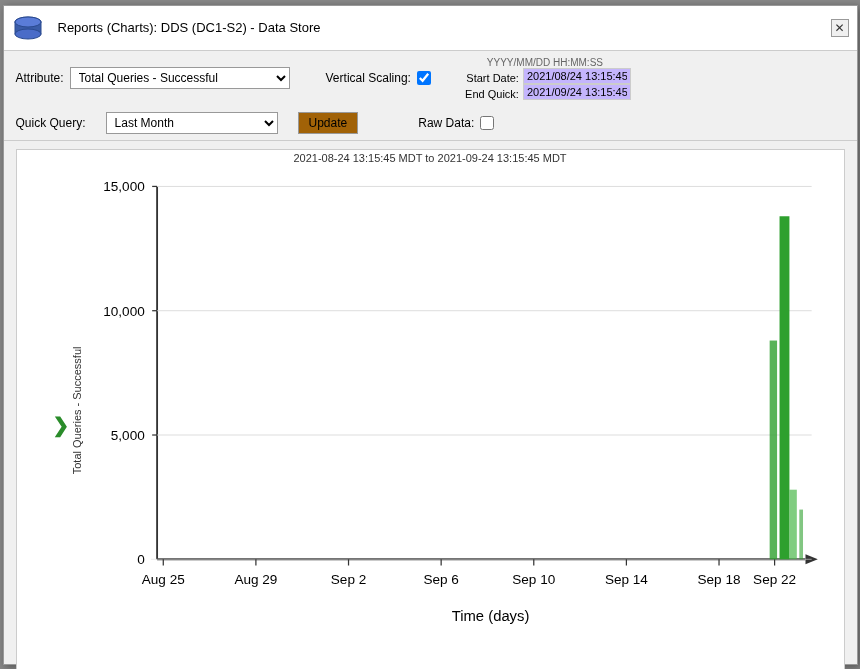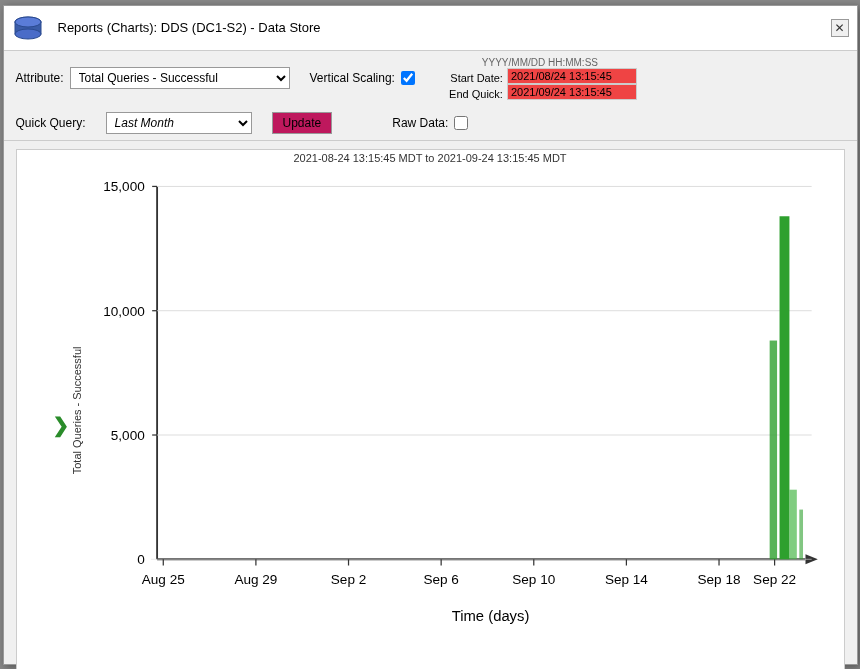--- a/index.html
+++ b/index.html
@@ -74,28 +74,27 @@
       height: 22px;
       font-size: 12px;
       border: 1px solid #999;
       background: white;
       padding: 0 4px;
     }
     .toolbar-select-attr {
       width: 220px;
     }
     .toolbar-select-quick {
-      width: 146px;
-      font-style: italic;
+      width: 172px;
     }
     .update-btn {
       height: 22px;
       padding: 0 10px;
       font-size: 12px;
-      background: #be185d;
+      background: #a16207;
       border: 1px solid #999;
       cursor: pointer;
     }
     .toolbar-section {
       display: flex;
       align-items: center;
       gap: 6px;
     }
     .date-row {
       display: flex;
@@ -104,22 +103,22 @@
     }
     .date-label {
       font-size: 11px;
       text-align: right;
       width: 60px;
     }
     .date-input {
       font-size: 11px;
       border: 1px solid #ccc;
       padding: 1px 3px;
-      width: 130px;
-      background: #ef4444;
+      width: 108px;
+      background: #c4b5fd;
     }
     .date-format-hint {
       font-size: 10px;
       color: #666;
       text-align: center;
     }
     .chart-area {
       flex: 1;
       background: white;
       margin: 8px 12px;
@@ -207,21 +206,21 @@
   </div>
 
   <div class="toolbar">
 
     <div class="toolbar-section">
       <span class="toolbar-label">Attribute:</span>
       <select class="toolbar-select toolbar-select-attr">
         <option>Total Queries - Successful</option>
       </select>
     </div>
-    <div style="margin-left:12px;" class="toolbar-section">
+    <div style="margin-left:28px;" class="toolbar-section">
       <span class="toolbar-label">Vertical Scaling:</span>
       <input type="checkbox" class="checkbox-input" checked="" style="">
     </div>
 
     <div style="margin-left:20px;">
       <div class="date-format-hint">YYYY/MM/DD HH:MM:SS</div>
       <div class="date-row">
         <span class="date-label">Start Date:</span>
         <input type="text" class="date-input" value="2021/08/24 13:15:45" style="">
       </div>

